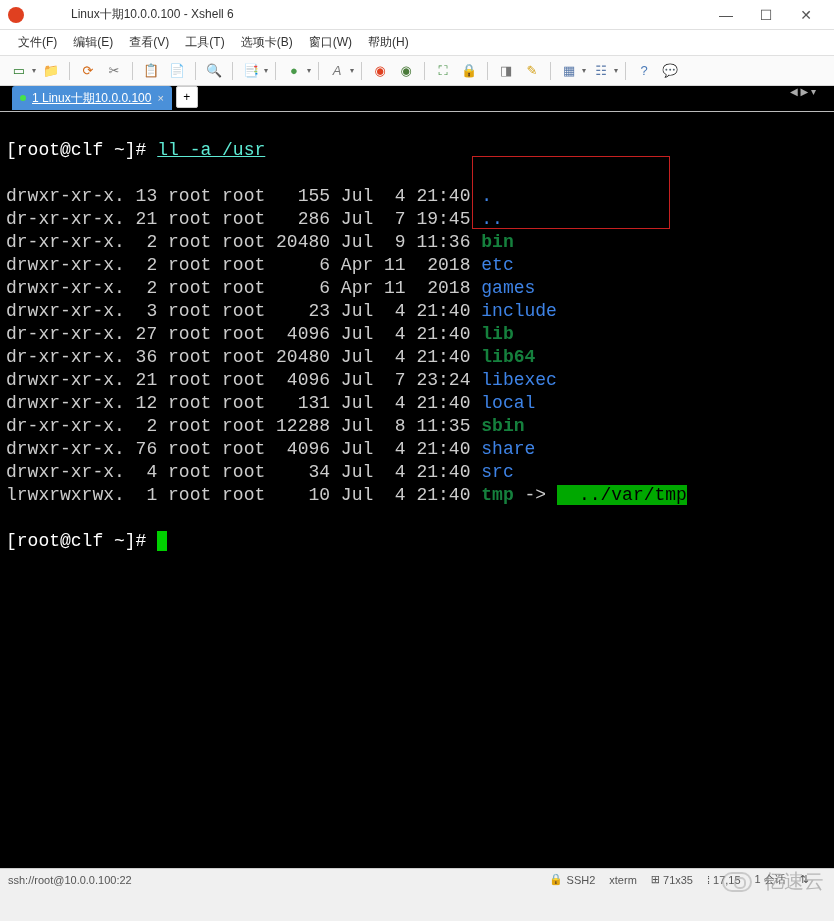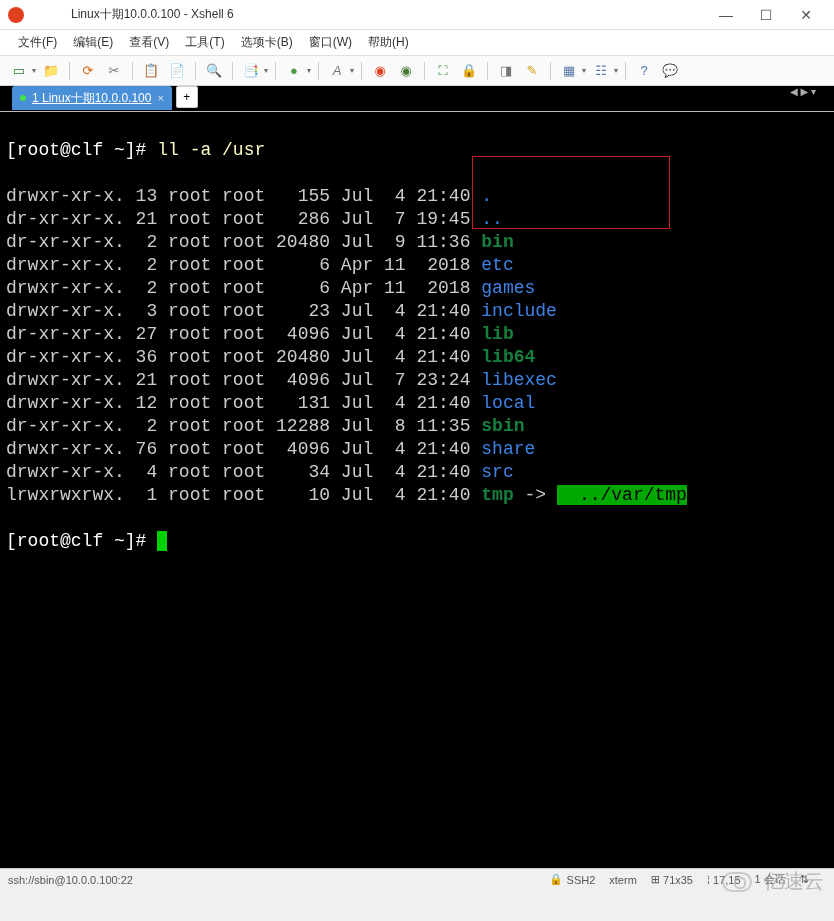--- a/index.html
+++ b/index.html
@@ -26,21 +26,21 @@
 .tabbar { height: 26px; background: #000000; display: flex; align-items: flex-start; padding: 0 12px; border-bottom: 1px solid #bbb; }
 .tab { height: 24px; background: #4a90d9; color: #fff; display: flex; align-items: center; padding: 0 8px; border-radius: 3px 3px 0 0; font-size: 12px; gap: 6px; }
 .tab .dot { width: 6px; height: 6px; background: #47e247; border-radius: 3px; }
 .tab .close { font-size: 11px; cursor: pointer; color: #e0e0e0; }
 .tab-add { width: 22px; height: 22px; background: #fff; border: 1px solid #ccc; display: flex; align-items: center; justify-content: center; margin-left: 4px; border-radius: 2px; cursor: pointer; }
 .tabbar .nav-arrows { margin-left: auto; display: flex; gap: 4px; padding-right: 6px; color: #aaa; font-size: 10px; }
 
 
 .terminal { background: #000; color: #ccc; font-family: "Consolas", "Courier New", monospace; font-size: 18px; line-height: 23px; padding: 4px 6px; height: 756px; overflow: hidden; position: relative; white-space: pre; }
 .prompt-user { color: #fff; }
-.prompt-cmd { color: #fef9c3; }
+.prompt-cmd { color: #5eead4; text-decoration: underline; }
 .dir-blue { color: #3e83e6; }
 .link-cyan { color: #15803d; font-weight: bold; }
 .link-target { color: #000; background: #00a800; padding-left: 22px; }
 .cursor-block { background: #00d000; color: #00d000; display: inline-block; width: 10px; height: 20px; vertical-align: middle; }
 .red-box { position: absolute; border: 1px solid #c62020; pointer-events: none; }
 
 
 .statusbar { height: 22px; background: #f0f0f0; display: flex; align-items: center; padding: 0 8px; font-size: 11px; color: #555; border-top: 1px solid #ccc; gap: 14px; }
 .statusbar .left { flex: 1; }
 .statusbar .lock { color: #d4a017; }
@@ -131,21 +131,21 @@
 </div>
 
 <div class="terminal">
 <span class="row"><span class="prompt-user">[root@clf ~]# </span><span class="prompt-cmd">ll -a /usr</span></span>
 <div id="ls-rows"><span class="row">drwxr-xr-x. 13 root root   155 Jul  4 21:40 <span class="dir-blue">.</span></span><span class="row">dr-xr-xr-x. 21 root root   286 Jul  7 19:45 <span class="dir-blue">..</span></span><span class="row">dr-xr-xr-x.  2 root root 20480 Jul  9 11:36 <span class="link-cyan">bin</span></span><span class="row">drwxr-xr-x.  2 root root     6 Apr 11  2018 <span class="dir-blue">etc</span></span><span class="row">drwxr-xr-x.  2 root root     6 Apr 11  2018 <span class="dir-blue">games</span></span><span class="row">drwxr-xr-x.  3 root root    23 Jul  4 21:40 <span class="dir-blue">include</span></span><span class="row">dr-xr-xr-x. 27 root root  4096 Jul  4 21:40 <span class="link-cyan">lib</span></span><span class="row">dr-xr-xr-x. 36 root root 20480 Jul  4 21:40 <span class="link-cyan">lib64</span></span><span class="row">drwxr-xr-x. 21 root root  4096 Jul  7 23:24 <span class="dir-blue">libexec</span></span><span class="row">drwxr-xr-x. 12 root root   131 Jul  4 21:40 <span class="dir-blue">local</span></span><span class="row">dr-xr-xr-x.  2 root root 12288 Jul  8 11:35 <span class="link-cyan">sbin</span></span><span class="row">drwxr-xr-x. 76 root root  4096 Jul  4 21:40 <span class="dir-blue">share</span></span><span class="row">drwxr-xr-x.  4 root root    34 Jul  4 21:40 <span class="dir-blue">src</span></span><span class="row">lrwxrwxrwx.  1 root root    10 Jul  4 21:40 <span class="link-cyan">tmp</span><span> -&gt; </span><span class="link-target">../var/tmp</span></span></div>
 <span class="row"><span class="prompt-user">[root@clf ~]# </span><span class="cursor-block"> </span></span>
 <div class="red-box" style="left:472px; top:44px; width:198px; height:73px;"></div>
 </div>
 
 <div class="statusbar">
-  <div class="left">ssh://sbin@10.0.0.100:22</div>
+  <div class="left">ssh://root@10.0.0.100:22</div>
   <div class="item">
       <span class="lock">🔒</span>
       <span>SSH2</span>
     </div>
   <div class="item">xterm</div>
   <div class="item">
       <span>⊞</span> 
       <span>71x35</span>
     </div>
   <div class="item">

